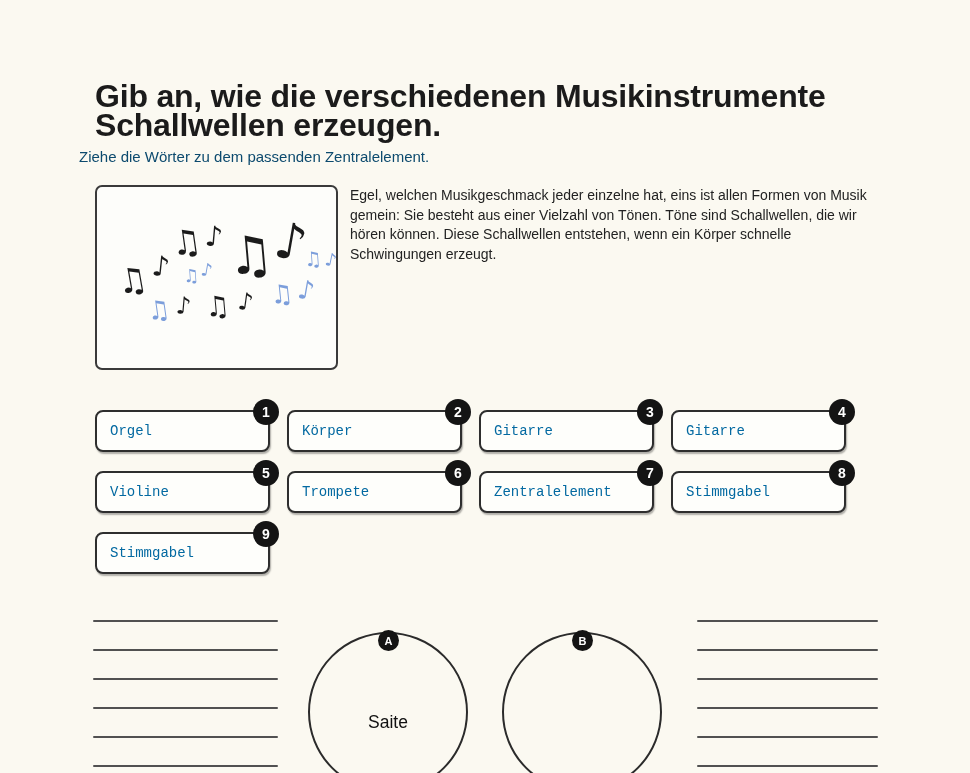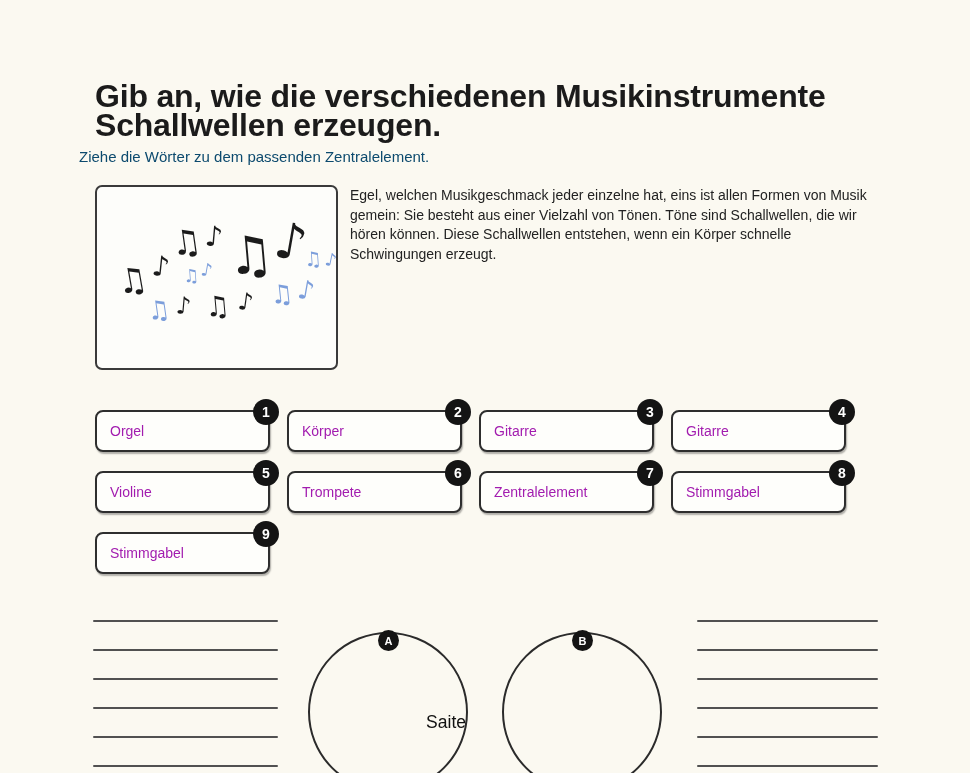--- a/index.html
+++ b/index.html
@@ -47,21 +47,21 @@
     display: flex; flex-wrap: wrap; column-gap: 17px; row-gap: 19px;
   }
   .word-card {
     position: relative; width: 175px; height: 42px; box-sizing: border-box;
     background: #FEFEFB; border: 2px solid #2e2e2e; border-radius: 8px;
     box-shadow: 1px 2px 1.5px rgba(0,0,0,0.3);
     cursor: grab;
   }
   .word-label {
     position: absolute; left: 13px; top: 50%; transform: translateY(-50%);
-    font-size: 14px; color: #a21caf;
+    font-size: 14px; color: #0369a1; font-family: Liberation Mono, monospace;
   }
   .badge {
     position: absolute; background: #141414; color: #fff;
     border-radius: 50%; display: flex; align-items: center; justify-content: center;
     font-weight: 700;
   }
   .badge.num { top: -13px; right: -11px; width: 26px; height: 26px; font-size: 14px; }
 
   
   .board { position: absolute; left: 0; top: 610px; width: 970px; height: 163px; }
@@ -75,21 +75,21 @@
 
   .zone {
     position: absolute; top: 22px; width: 160px; height: 160px;
     border: 2px solid #2b2b2b; border-radius: 50%;
     background: transparent; box-sizing: border-box;
   }
   .zone:nth-of-type(1) { left: 308px; }
   .zone:nth-of-type(2) { left: 502px; }
   .zone-label {
     position: absolute; left: 0; width: 100%; top: 78px;
-    text-align: right; font-size: 17.5px; color: #111;
+    text-align: center; font-size: 17.5px; color: #111;
   }
   .badge.letter {
     top: -4px; left: 50%; margin-left: -10px;
     width: 21px; height: 21px; font-size: 11px;
   }
 </style>
 </head>
 <body>
 
 <div class="page">

